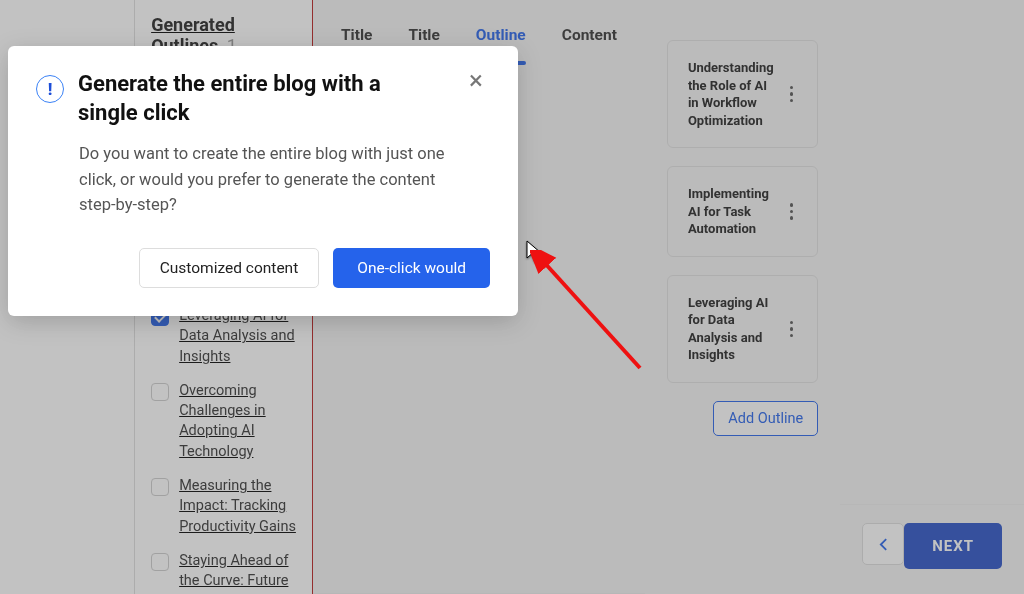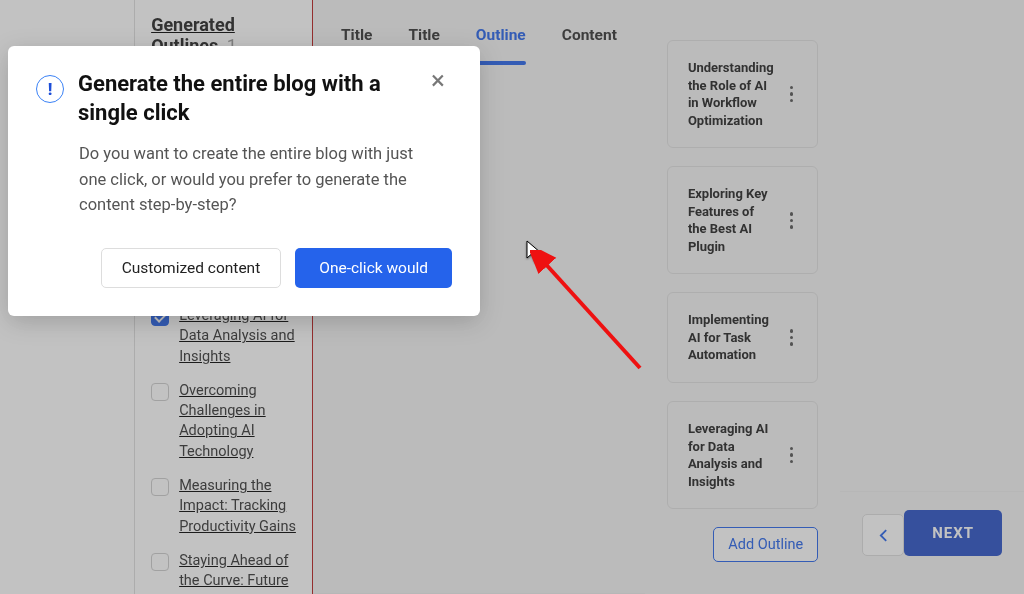--- a/index.html
+++ b/index.html
@@ -30,28 +30,28 @@
 
     .right-body { flex: 1; padding: 40px 22px 0; overflow-y: auto; }
     .section-card { border: 1px solid #e1e1e1; border-radius: 6px; padding: 18px 20px; margin-bottom: 18px; display: flex; align-items: center; justify-content: space-between; gap: 12px; }
     .section-title { font-size: 13px; font-weight: 700; color: #222; line-height: 1.35; }
     .dots { display: inline-flex; flex-direction: column; gap: 3px; padding: 4px; cursor: pointer; }
     .dots span { width: 3.5px; height: 3.5px; background: #555; border-radius: 50%; }
 
     .add-outline-row { display: flex; justify-content: flex-end; margin-top: 6px; }
     .add-outline-btn { border: 1.5px solid #2563eb; color: #2563eb; background: #fff; border-radius: 5px; padding: 8px 14px; font-size: 14.5px; font-weight: 400; cursor: pointer; }
 
-    .right-footer { border-top: 1px solid #eee; padding: 18px 22px 38px; display: flex; justify-content: space-between; align-items: flex-end; margin-top: auto; }
+    .right-footer { border-top: 1px solid #eee; padding: 18px 22px 25px; display: flex; justify-content: space-between; align-items: flex-start; margin-top: auto; }
     .back-btn { width: 42px; height: 42px; border: 1px solid #ddd; border-radius: 5px; background: #fff; display: flex; align-items: center; justify-content: center; cursor: pointer; }
     .back-btn svg { width: 9px; height: 15px; stroke: #2563eb; stroke-width: 2; fill: none; }
     .next-btn { background: #2850c6; color: #fff; border: none; border-radius: 5px; padding: 14px 28px; font-size: 15px; font-weight: 700; letter-spacing: 1px; cursor: pointer; }
 
     
     .overlay { position: absolute; inset: 0; background: rgba(80,80,80,0.35); }
-    .modal { position: absolute; top: 46px; left: 8px; width: 472px; background: #fff; border-radius: 6px; box-shadow: 0 6px 24px rgba(0,0,0,0.18); padding: 24px 28px 28px 28px; }
+    .modal { position: absolute; top: 46px; left: 8px; width: 510px; background: #fff; border-radius: 6px; box-shadow: 0 6px 24px rgba(0,0,0,0.18); padding: 24px 28px 28px 28px; }
     .modal-header { display: flex; align-items: flex-start; gap: 14px; }
     .info-circle { width: 28px; height: 28px; border: 1.8px solid #3b82f6; border-radius: 50%; flex-shrink: 0; display: flex; align-items: center; justify-content: center; margin-top: 5px; }
     .info-circle::after { content: "!"; color: #1d4ed8; font-weight: 800; font-size: 17px; }
     .modal-title-block { flex: 1; }
     .modal-title { font-size: 22px; font-weight: 700; color: #111; line-height: 1.3; }
     .modal-close { width: 28px; height: 28px; display: flex; align-items: center; justify-content: center; cursor: pointer; color: #777; font-size: 26px; margin-left: 8px; margin-top: -4px; user-select: none; }
     .modal-desc { margin-top: 14px; margin-left: 43px; font-size: 16.5px; color: #555; line-height: 1.55; padding-right: 20px; }
     .modal-actions { display: flex; justify-content: flex-end; gap: 14px; margin-top: 30px; }
     .btn-outline { border: 1px solid #ddd; background: #fff; color: #222; border-radius: 5px; padding: 10px 20px; font-size: 15.5px; cursor: pointer; }
     .btn-primary { background: #2563eb; color: #fff; border: none; border-radius: 5px; padding: 10px 24px; font-size: 15.5px; cursor: pointer; }
@@ -100,28 +100,20 @@
         <div class="tab">Title</div>
         <div class="tab">Title</div>
         <div class="tab active">Outline</div>
         <div class="tab">Content</div>
       </div>
     </div>
 
     <div class="right-body">
       <div class="section-card">
         <div class="section-title">Understanding the Role of AI in Workflow Optimization</div>
-        <div class="dots">
-            <span></span>
-            <span></span>
-            <span></span>
-          </div>
-      </div>
-      <div class="section-card">
-        <div class="section-title">Exploring Key Features of the Best AI Plugin</div>
         <div class="dots">
             <span></span>
             <span></span>
             <span></span>
           </div>
       </div>
       <div class="section-card">
         <div class="section-title">Implementing AI for Task Automation</div>
         <div class="dots">
             <span></span>

